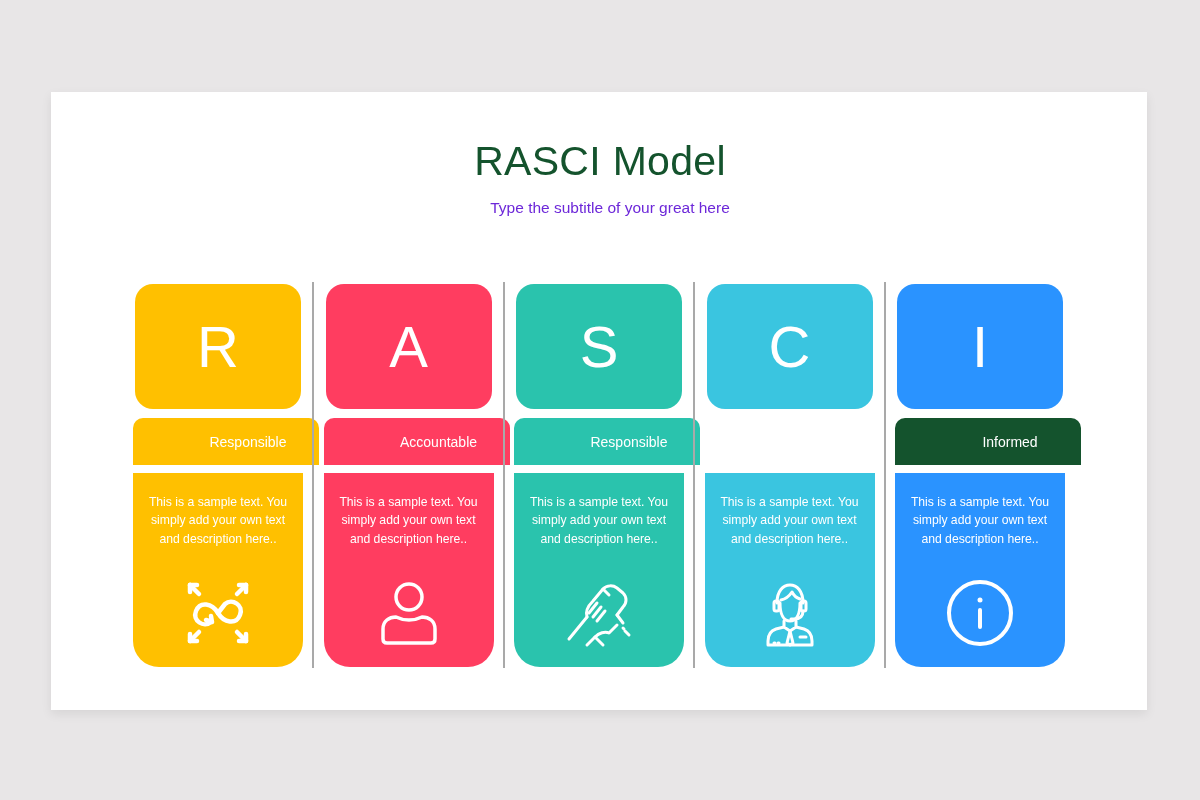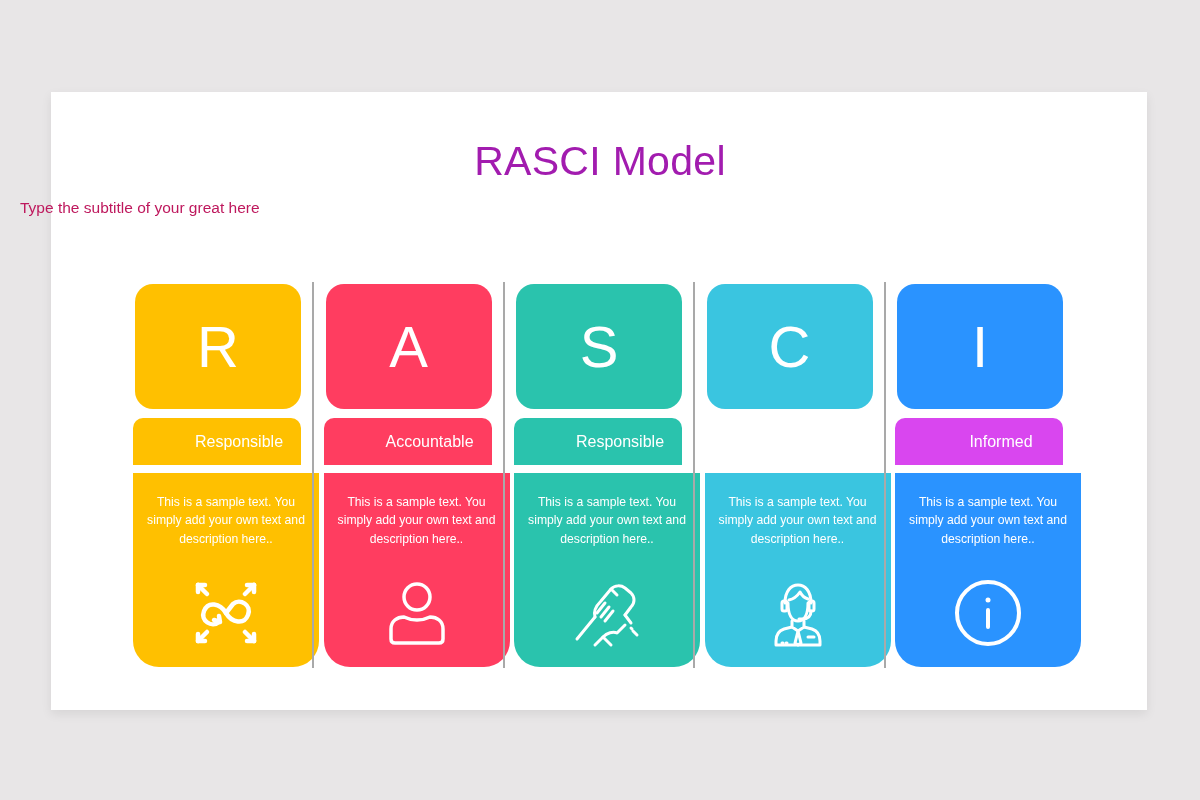--- a/index.html
+++ b/index.html
@@ -14,59 +14,60 @@
     left: 51px; top: 92px;
     width: 1096px; height: 618px;
     background: #ffffff;
     box-shadow: 0 4px 10px rgba(0,0,0,0.08);
   }
   .title {
     position: absolute;
     left: 0; right: 0; top: 138px;
     text-align: center;
     font-size: 41px;
-    color: #a21caf;
+    color: #14532d;
     letter-spacing: 0.3px;
   }
   .subtitle {
     position: absolute;
     left: 0; right: 0; top: 199px;
+    text-align: center;
     font-size: 15.5px;
-    color: #be185d;
+    color: #6d28d9;
     padding-left: 20px;
   }
   .col {
     position: absolute;
     top: 283px;
     width: 170px;
     height: 385px;
   }
   .letter-box {
     position: absolute;
     left: 2px; top: 1px;
     width: 166px; height: 125px;
     border-radius: 18px;
     display: flex; align-items: center; justify-content: center;
     color: #ffffff;
     font-size: 58px;
   }
   .label-bar {
     position: absolute;
     left: 0; top: 135px;
-    width: 168px; height: 47px;
+    width: 186px; height: 47px;
     border-radius: 10px 10px 0 0;
     display: flex; align-items: center; justify-content: center;
     color: #ffffff;
-    font-size: 16px;
+    font-size: 14px;
     padding-left: 44px;
   }
   .body-box {
     position: absolute;
     left: 0; top: 190px;
-    width: 186px; height: 194px;
+    width: 170px; height: 194px;
     border-radius: 0 0 26px 26px;
   }
   .desc {
     position: absolute;
     left: 8px; right: 8px; top: 20px;
     text-align: center;
     color: #ffffff;
     font-size: 12.2px;
     line-height: 18.3px;
   }
@@ -182,21 +183,21 @@
           <path d="M28 70 L29 70"></path>
       </svg>
     </div>
   </div>
 </div>
 
 <div class="sep" style="left:884px;"></div>
 
 <div class="col" style="left:895px;">
   <div class="letter-box" style="background: rgb(42, 147, 255);">I</div>
-  <div class="label-bar" style="background: #d946ef;">Informed</div>
+  <div class="label-bar" style="background: #14532d;">Informed</div>
   <div class="body-box" style="background: rgb(42, 147, 255);">
     <div class="desc">This is a sample text. You simply add your own text and description here..</div>
     <div class="icon">
       <svg viewBox="0 0 80 80" fill="none" stroke="#fff" stroke-width="4" stroke-linecap="round">
         <circle cx="40" cy="40" r="31"></circle>
         <circle cx="40" cy="27" r="2.5" fill="#fff" stroke="none"></circle>
         <path d="M40 37 L40 54"></path>
       </svg>
     </div>
   </div>

